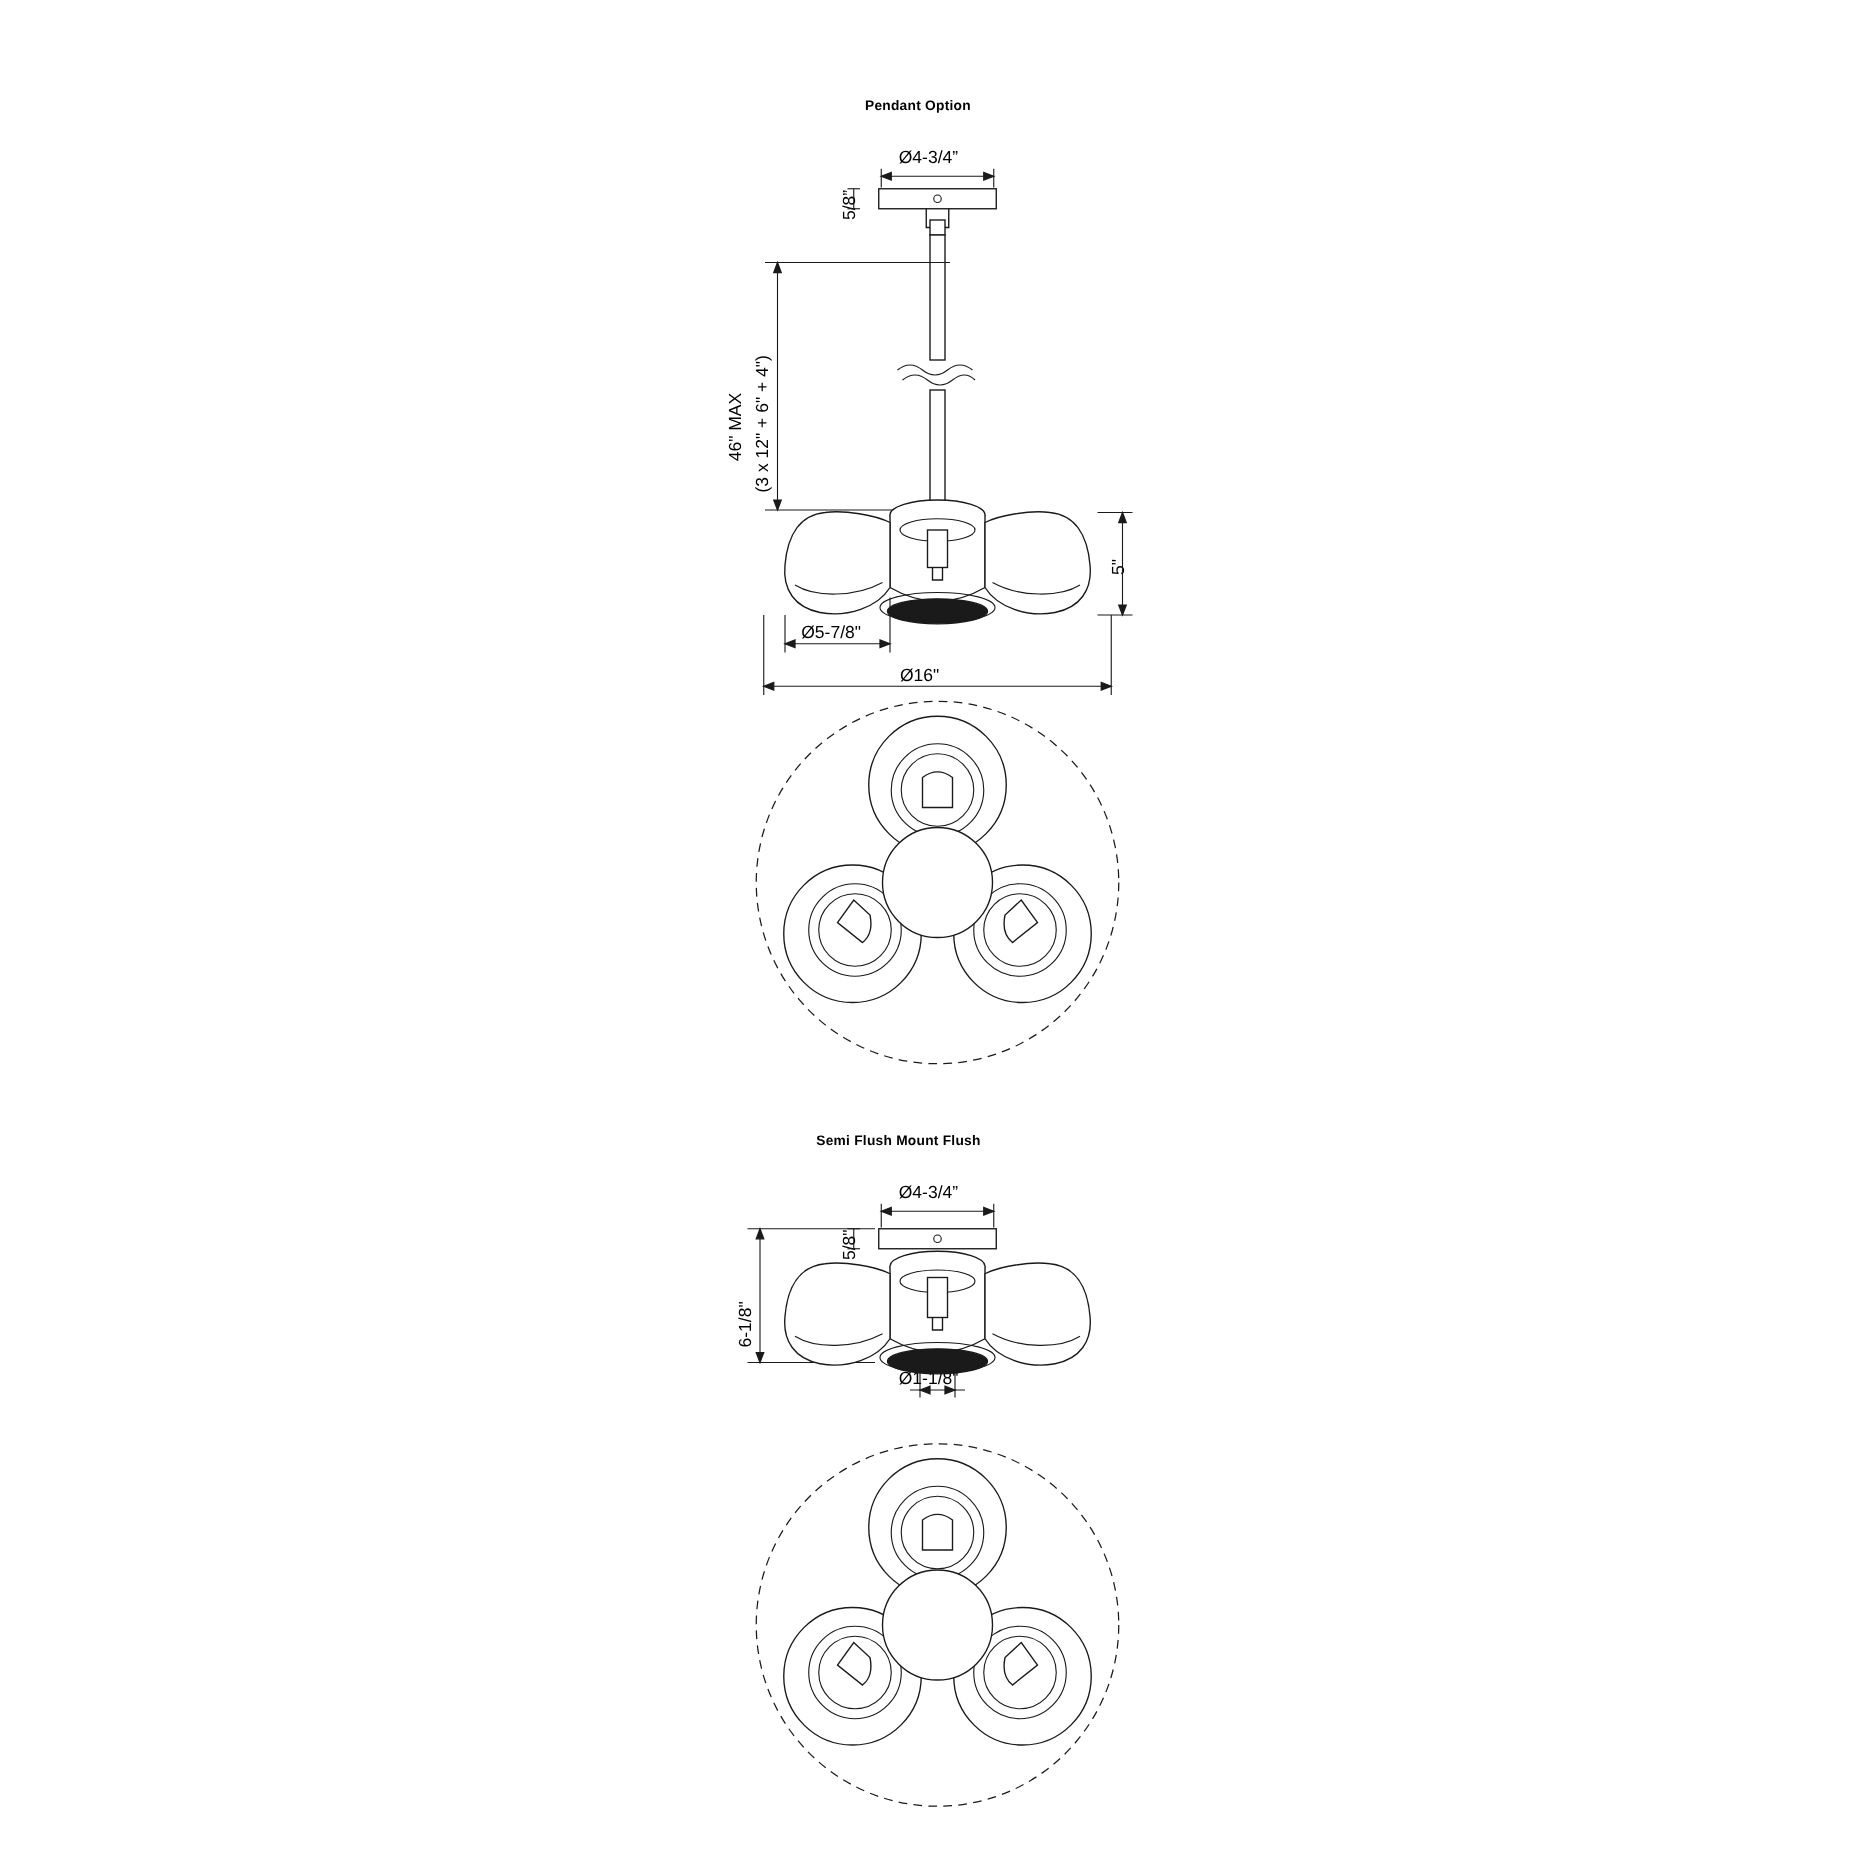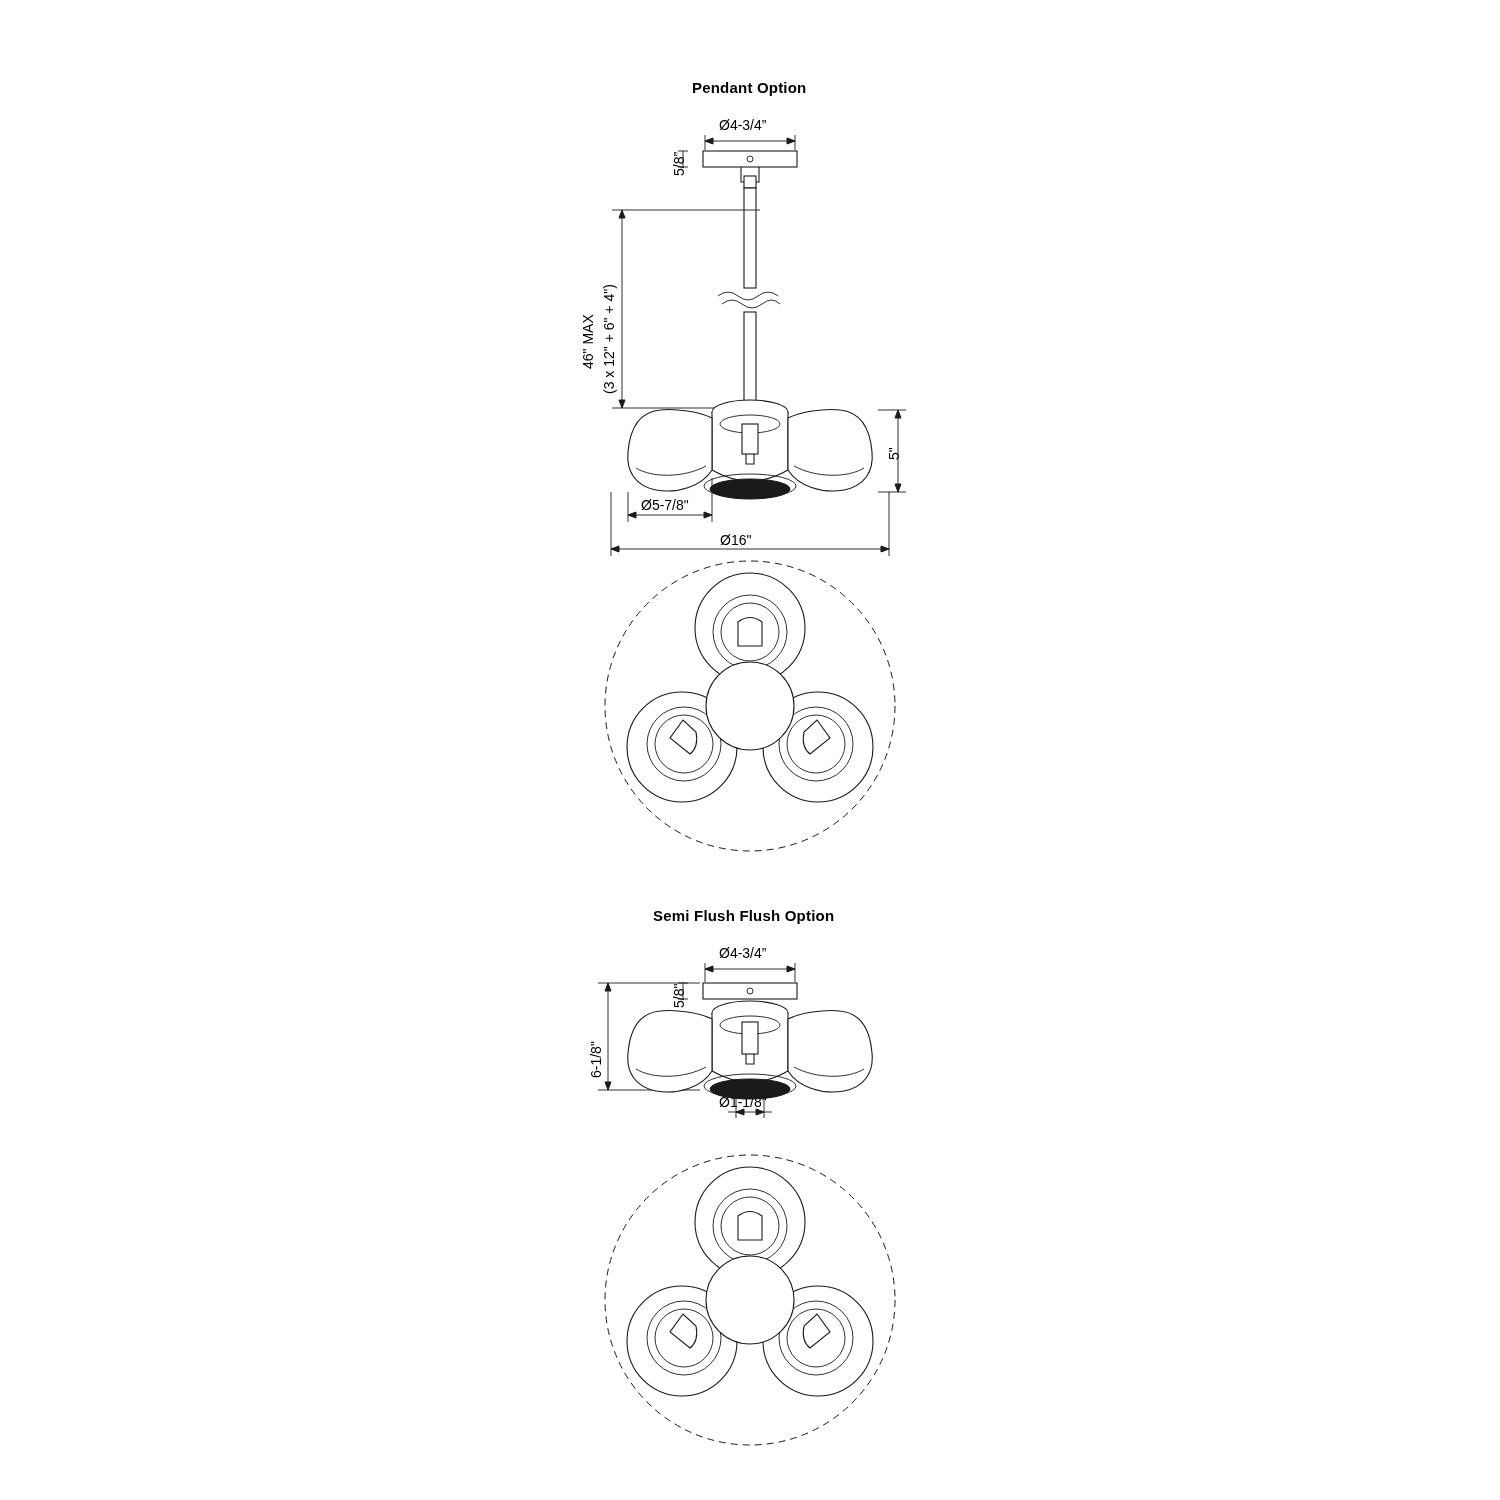--- a/index.html
+++ b/index.html
@@ -1,19 +1,19 @@
 <!DOCTYPE html>
 <html><head>
 <meta charset="utf-8">
 <style>
   html,body{margin:0;padding:0;background:#ffffff;}
   body{width:1500px;height:1500px;position:relative;overflow:hidden;
        font-family:"Liberation Sans", sans-serif;color:#000;}
   .sheet{position:absolute;inset:0;}
-  .title{position:absolute;font-size:15px;font-weight:bold;letter-spacing:.2px;
+  .title{position:absolute;font-size:11px;font-weight:bold;letter-spacing:.2px;
          white-space:nowrap;}
   .dim{position:absolute;font-size:14px;white-space:nowrap;}
   .dim.rot{transform-origin:0 0;}
   svg{position:absolute;left:0;top:0;width:1500px;height:1500px;overflow:visible;}
   .ln{stroke:#1a1a1a;stroke-width:1.1;fill:none;}
   .thin{stroke:#1a1a1a;stroke-width:0.9;fill:none;}
   .dash{stroke:#1a1a1a;stroke-width:1;fill:none;stroke-dasharray:7 5;}
   .fillk{fill:#1a1a1a;stroke:#1a1a1a;stroke-width:1;}
   .white{fill:#ffffff;stroke:#1a1a1a;stroke-width:1.1;}
   .nofill{fill:none;}
@@ -26,21 +26,21 @@
   <div class="title" style="left:692px;top:79px;">Pendant Option</div>
 
   <div class="dim" style="left:719px;top:117px;">Ø4-3/4”</div>
   <div class="dim rot" style="left:671px;top:176px;transform:rotate(-90deg);">5/8”</div>
   <div class="dim rot" style="left:580px;top:369px;transform:rotate(-90deg);">46" MAX</div>
   <div class="dim rot" style="left:601px;top:394px;transform:rotate(-90deg);">(3 x 12" + 6" + 4")</div>
   <div class="dim rot" style="left:886px;top:460px;transform:rotate(-90deg);">5"</div>
   <div class="dim" style="left:641px;top:497px;">Ø5-7/8"</div>
   <div class="dim" style="left:720px;top:532px;">Ø16"</div>
 
-  <div class="title" style="left:653px;top:907px;">Semi Flush Flush Option</div>
+  <div class="title" style="left:653px;top:907px;">Semi Flush Mount Flush</div>
 
   <div class="dim" style="left:719px;top:945px;">Ø4-3/4”</div>
   <div class="dim rot" style="left:671px;top:1008px;transform:rotate(-90deg);">5/8"</div>
   <div class="dim rot" style="left:588px;top:1078px;transform:rotate(-90deg);">6-1/8"</div>
   <div class="dim" style="left:719px;top:1094px;">Ø1-1/8"</div>
 
   <svg viewBox="0 0 1500 1500">
 
     <g>
 

